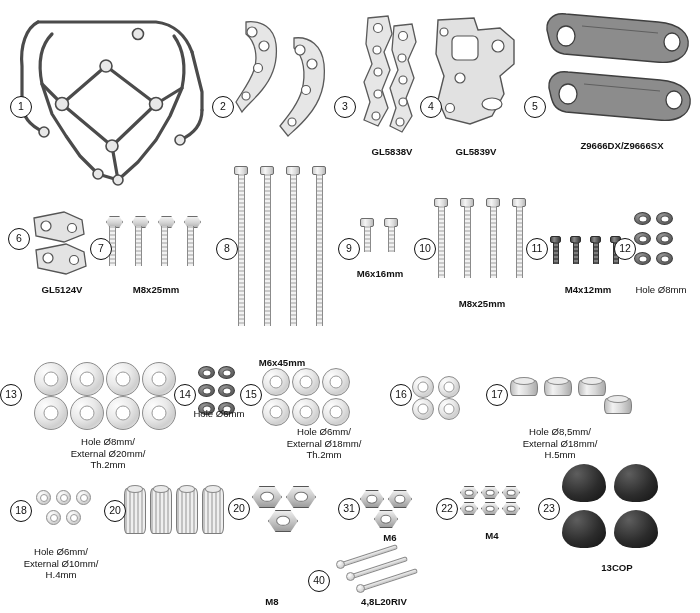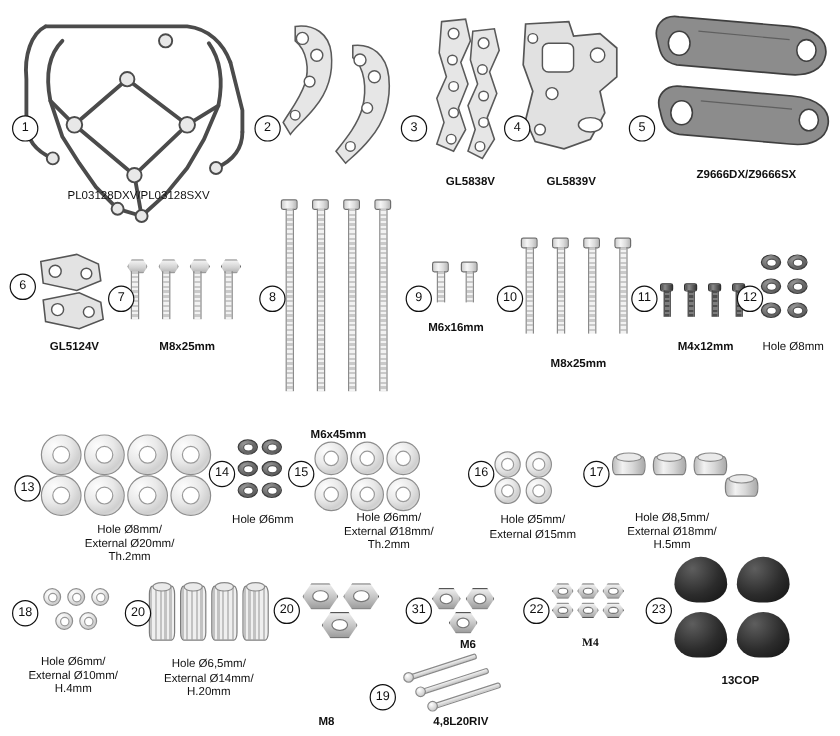--- a/index.html
+++ b/index.html
@@ -143,21 +143,20 @@
         <circle cx="106" cy="140" r="6"></circle>
         <circle cx="132" cy="28" r="5.5"></circle>
         <circle cx="92" cy="168" r="5"></circle>
         <circle cx="112" cy="174" r="5"></circle>
         <circle cx="38" cy="126" r="5"></circle>
         <circle cx="174" cy="134" r="5"></circle>
       </g>
     </svg>
   </div>
   <div class="num" style="left:10px;top:96px;">1</div>
-  <div class="cap" style="left:28px;top:158px;width:175px;">PL03128DXV/PL03128SXV</div>
 
   <div class="grp" style="left:232px;top:16px;width:105px;height:125px;">
     <svg width="105" height="125" viewBox="0 0 105 125">
       <g fill="#e6e6e6" stroke="#5a5a5a" stroke-width="1.3">
         <path d="M14 6 C30 4 42 12 44 28 C46 46 40 62 30 74 C22 84 14 90 10 96 L4 86 C10 76 18 66 22 54 C26 42 24 26 14 18 Z"></path>
         <path d="M62 22 C78 20 90 30 92 48 C94 68 88 86 76 100 C68 110 60 116 56 120 L48 110 C56 100 66 88 70 74 C74 58 72 40 62 32 Z"></path>
       </g>
       <g fill="#fff" stroke="#5a5a5a" stroke-width="1.2">
         <circle cx="20" cy="16" r="5"></circle>
           <circle cx="32" cy="30" r="5"></circle>
@@ -362,35 +361,35 @@
   <div class="grp" style="left:34px;top:362px;width:146px;height:68px;">
     <div class="washer w-lg" style="left:0px;top:0;"></div>
     <div class="washer w-lg" style="left:36px;top:0;"></div>
     <div class="washer w-lg" style="left:72px;top:0;"></div>
     <div class="washer w-lg" style="left:108px;top:0;"></div>
     <div class="washer w-lg" style="left:0px;top:34px;"></div>
     <div class="washer w-lg" style="left:36px;top:34px;"></div>
     <div class="washer w-lg" style="left:72px;top:34px;"></div>
     <div class="washer w-lg" style="left:108px;top:34px;"></div>
   </div>
-  <div class="num" style="left:12px;top:384px;margin-top:12px;">13</div>
+  <div class="num" style="left:0;top:384px;">13</div>
   <div class="cap" style="left:50px;top:436px;width:116px;">Hole Ø8mm/
 External Ø20mm/
 Th.2mm</div>
 
   <div class="grp" style="left:196px;top:366px;width:46px;height:62px;">
     <div class="spring" style="left:2px;top:0;"></div>
     <div class="spring" style="left:22px;top:0;"></div>
     <div class="spring" style="left:2px;top:18px;"></div>
     <div class="spring" style="left:22px;top:18px;"></div>
     <div class="spring" style="left:2px;top:36px;"></div>
     <div class="spring" style="left:22px;top:36px;"></div>
   </div>
   <div class="num" style="left:174px;top:384px;">14</div>
-  <div class="cap" style="left:186px;top:428px;width:66px;">Hole Ø6mm</div>
+  <div class="cap" style="left:186px;top:408px;width:66px;">Hole Ø6mm</div>
 
   <div class="grp" style="left:262px;top:368px;width:120px;height:60px;">
     <div class="washer w-md" style="left:0px;top:0;"></div>
     <div class="washer w-md" style="left:30px;top:0;"></div>
     <div class="washer w-md" style="left:60px;top:0;"></div>
     <div class="washer w-md" style="left:0px;top:30px;"></div>
     <div class="washer w-md" style="left:30px;top:30px;"></div>
     <div class="washer w-md" style="left:60px;top:30px;"></div>
   </div>
   <div class="num" style="left:240px;top:384px;">15</div>
@@ -398,22 +397,20 @@
 External Ø18mm/
 Th.2mm</div>
 
   <div class="grp" style="left:412px;top:376px;width:56px;height:46px;">
     <div class="washer w-sm" style="left:0px;top:0;"></div>
     <div class="washer w-sm" style="left:26px;top:0;"></div>
     <div class="washer w-sm" style="left:0px;top:22px;"></div>
     <div class="washer w-sm" style="left:26px;top:22px;"></div>
   </div>
   <div class="num" style="left:390px;top:384px;">16</div>
-  <div class="cap" style="left:398px;top:428px;width:92px;">Hole Ø5mm/
-External Ø15mm</div>
 
   <div class="grp" style="left:510px;top:374px;width:124px;height:48px;">
     <div class="spacer" style="left:0px;top:6px;width:28px;height:16px;"></div>
     <div class="spacer" style="left:34px;top:6px;width:28px;height:16px;"></div>
     <div class="spacer" style="left:68px;top:6px;width:28px;height:16px;"></div>
     <div class="spacer" style="left:94px;top:24px;width:28px;height:16px;"></div>
   </div>
   <div class="num" style="left:486px;top:384px;">17</div>
   <div class="cap" style="left:504px;top:426px;width:112px;">Hole Ø8,5mm/
 External Ø18mm/
@@ -431,23 +428,20 @@
 External Ø10mm/
 H.4mm</div>
 
   <div class="grp" style="left:124px;top:482px;width:104px;height:62px;">
     <div class="spacer knurl" style="left:0px;top:6px;width:22px;height:46px;"></div>
     <div class="spacer knurl" style="left:26px;top:6px;width:22px;height:46px;"></div>
     <div class="spacer knurl" style="left:52px;top:6px;width:22px;height:46px;"></div>
     <div class="spacer knurl" style="left:78px;top:6px;width:22px;height:46px;"></div>
   </div>
   <div class="num" style="left:104px;top:500px;">20</div>
-  <div class="cap" style="left:118px;top:548px;width:112px;">Hole Ø6,5mm/
-External Ø14mm/
-H.20mm</div>
 
   <div class="grp" style="left:252px;top:486px;width:78px;height:58px;">
     <div class="nut flange" style="left:0px;top:0;width:30px;height:22px;"></div>
     <div class="nut flange" style="left:34px;top:0;width:30px;height:22px;"></div>
     <div class="nut flange" style="left:16px;top:24px;width:30px;height:22px;"></div>
   </div>
   <div class="num" style="left:228px;top:498px;">20</div>
   <div class="cap b" style="left:242px;top:548px;width:60px;margin-top:48px;">M8</div>
 
   <div class="grp" style="left:360px;top:490px;width:62px;height:42px;">
@@ -460,21 +454,21 @@
 
   <div class="grp" style="left:460px;top:486px;width:66px;height:44px;">
     <div class="nut" style="left:0px;top:0;width:18px;height:13px;"></div>
     <div class="nut" style="left:21px;top:0;width:18px;height:13px;"></div>
     <div class="nut" style="left:42px;top:0;width:18px;height:13px;"></div>
     <div class="nut" style="left:0px;top:16px;width:18px;height:13px;"></div>
     <div class="nut" style="left:21px;top:16px;width:18px;height:13px;"></div>
     <div class="nut" style="left:42px;top:16px;width:18px;height:13px;"></div>
   </div>
   <div class="num" style="left:436px;top:498px;">22</div>
-  <div class="cap b" style="left:462px;top:530px;width:60px;font-family:Liberation Serif, serif;">M4</div>
+  <div class="cap b" style="left:462px;top:530px;width:60px;">M4</div>
 
   <div class="grp" style="left:562px;top:464px;width:110px;height:96px;">
     <div class="rcap" style="left:0px;top:0;"></div>
     <div class="rcap" style="left:52px;top:0;"></div>
     <div class="rcap" style="left:0px;top:46px;"></div>
     <div class="rcap" style="left:52px;top:46px;"></div>
   </div>
   <div class="num" style="left:538px;top:498px;">23</div>
   <div class="cap b" style="left:572px;top:562px;width:90px;">13COP</div>
 
@@ -485,16 +479,16 @@
     </div>
     <div class="rivet" style="left:10px;top:12px;width:96px;height:16px;">
       <div class="rshaft" style="left:12px;top:6px;width:58px;transform:rotate(-18deg);transform-origin:left center;"></div>
       <div class="rhead" style="left:6px;top:4px;"></div>
     </div>
     <div class="rivet" style="left:20px;top:24px;width:96px;height:16px;">
       <div class="rshaft" style="left:12px;top:6px;width:58px;transform:rotate(-18deg);transform-origin:left center;"></div>
       <div class="rhead" style="left:6px;top:4px;"></div>
     </div>
   </div>
-  <div class="num" style="left:308px;top:570px;">19</div>
+  <div class="num" style="left:308px;top:570px;">40</div>
   <div class="cap b" style="left:336px;top:596px;width:96px;">4,8L20RIV</div>
 
 </div>
 
 </body></html>

